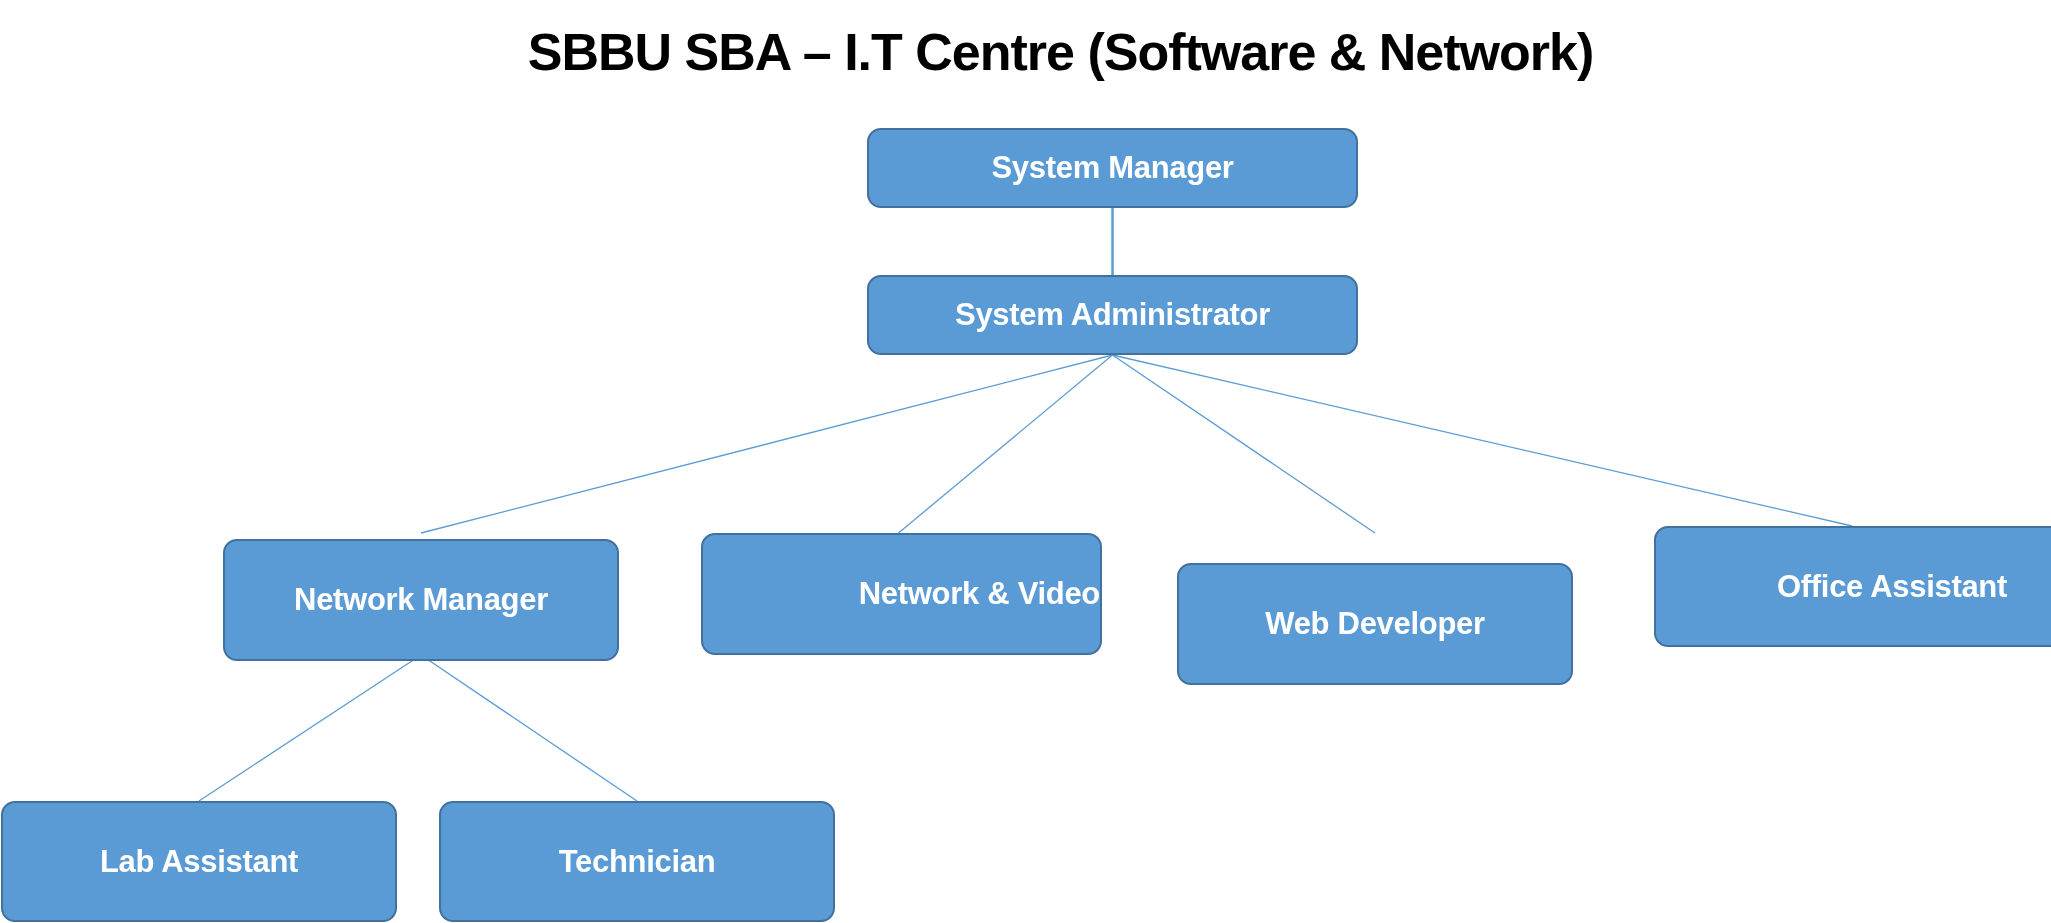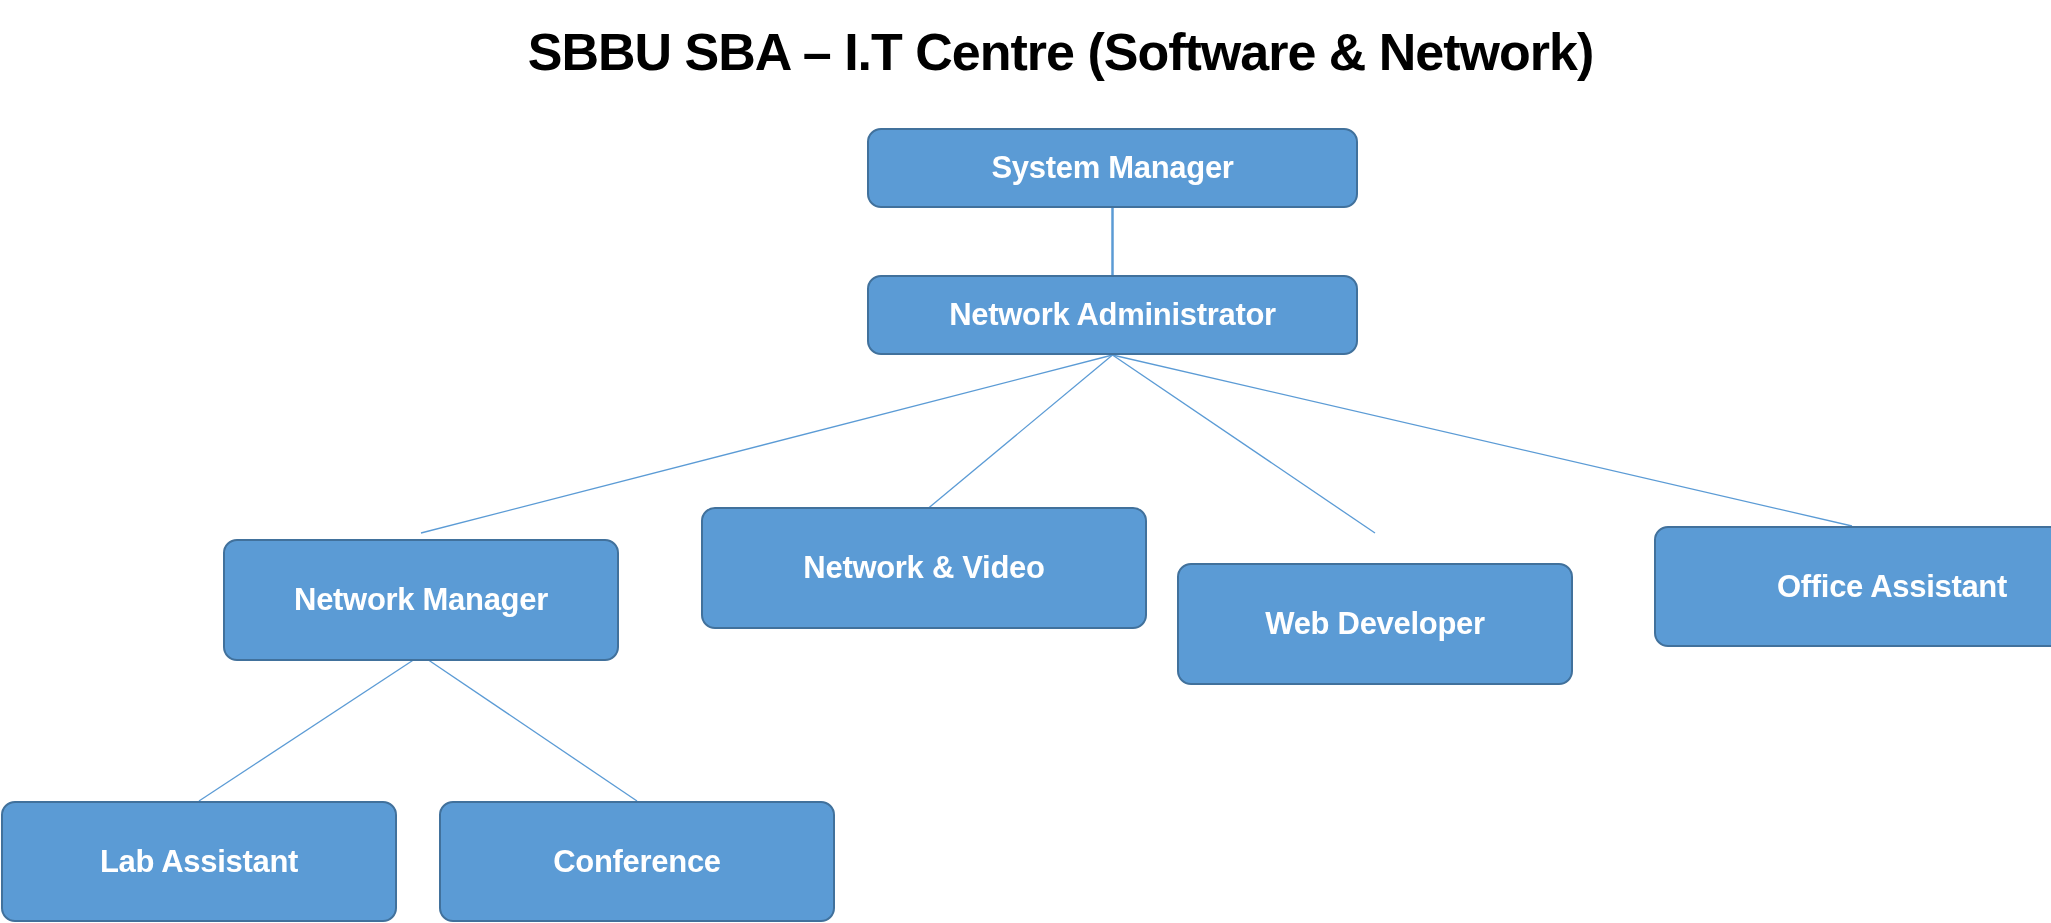--- a/index.html
+++ b/index.html
@@ -15,21 +15,21 @@
       background: #5B9BD5; border: 2px solid #41719C; border-radius: 14px;
       color: #ffffff; font-weight: bold; font-size: 31px; line-height: 44px;
       display: flex; align-items: center; justify-content: center; text-align: center;
       font-family: "Liberation Sans", "DejaVu Sans", sans-serif;
       letter-spacing: -0.3px;
     }
     .node span { display: block; }
     #n-system-manager { left: 867px; top: 128px; width: 491px; height: 80px; border-radius: 14px; }
     #n-system-administrator { left: 867px; top: 275px; width: 491px; height: 80px; }
     #n-network-manager { left: 223px; top: 533px; width: 396px; height: 122px; margin-top: 6px; }
-    #n-nv-engineer { left: 701px; top: 507px; width: 446px; height: 122px; }
+    #n-nv-engineer { left: 701px; top: 533px; width: 401px; height: 122px; justify-content: flex-end; }
     #n-web-developer { left: 1177px; top: 563px; width: 396px; height: 122px; }
     #n-office-assistant { left: 1654px; top: 526px; width: 476px; height: 121px; }
     #n-lab-assistant { left: 1px; top: 801px; width: 396px; height: 121px; border-radius: 14px; }
     #n-technician { left: 439px; top: 801px; width: 396px; height: 121px; }
   </style>
 </head>
 <body>
 
 <div id="title">SBBU SBA – I.T Centre (Software &amp; Network)</div>
 
@@ -40,34 +40,34 @@
     <line x1="1112.5" y1="355" x2="1375" y2="533" stroke="#5B9BD5" stroke-width="1.3"></line>
     <line x1="1112.5" y1="355" x2="1852" y2="526" stroke="#5B9BD5" stroke-width="1.3"></line>
     <line x1="421" y1="655" x2="199" y2="801" stroke="#5B9BD5" stroke-width="1.3"></line>
     <line x1="421" y1="655" x2="637" y2="801" stroke="#5B9BD5" stroke-width="1.3"></line>
   </svg>
 
 <div class="node" id="n-system-manager">
   <span>System Manager</span>
 </div>
 <div class="node" id="n-system-administrator">
-  <span>Network Administrator</span>
+  <span>System Administrator</span>
 </div>
 <div class="node" id="n-network-manager">
   <span>Network Manager</span>
 </div>
 <div class="node" id="n-nv-engineer">
   <div>
     <span>Network &amp; Video</span>
   </div>
 </div>
 <div class="node" id="n-web-developer">
   <span>Web Developer</span>
 </div>
 <div class="node" id="n-office-assistant">
   <span>Office Assistant</span>
 </div>
 <div class="node" id="n-lab-assistant">
   <span>Lab Assistant</span>
 </div>
 <div class="node" id="n-technician">
-  <span>Conference</span>
+  <span>Technician</span>
 </div>
 
 </body></html>

